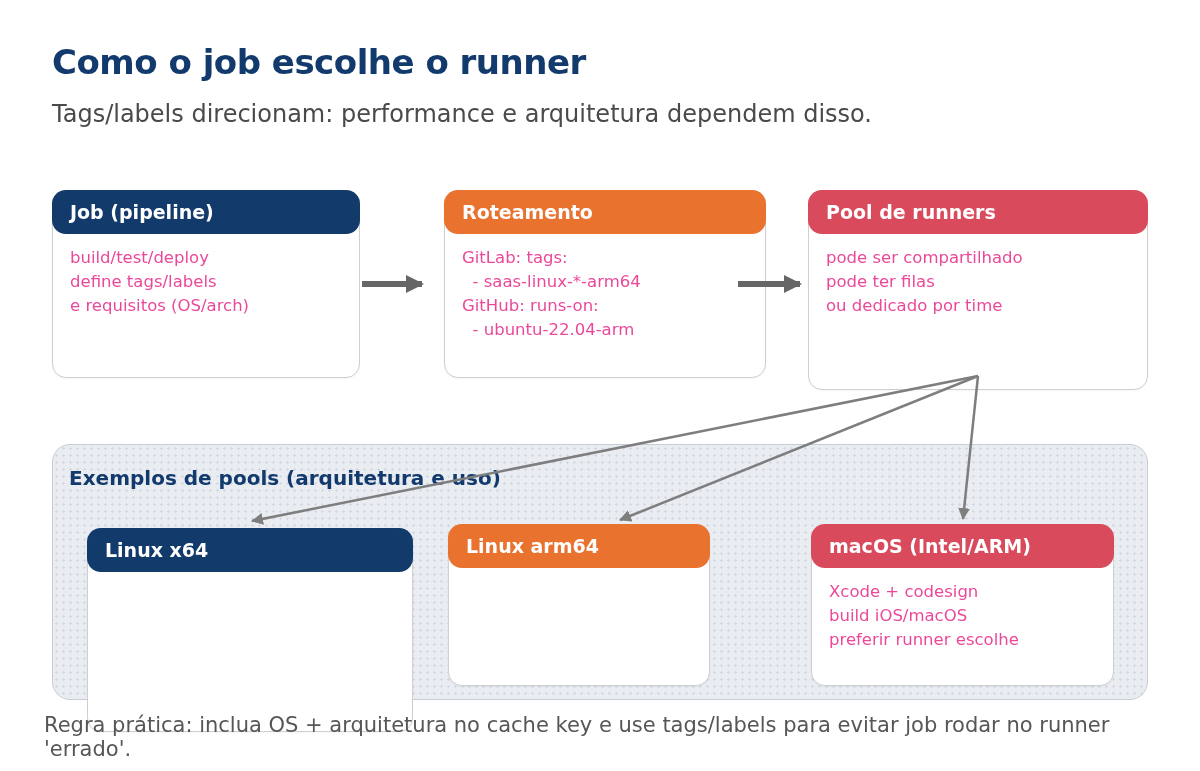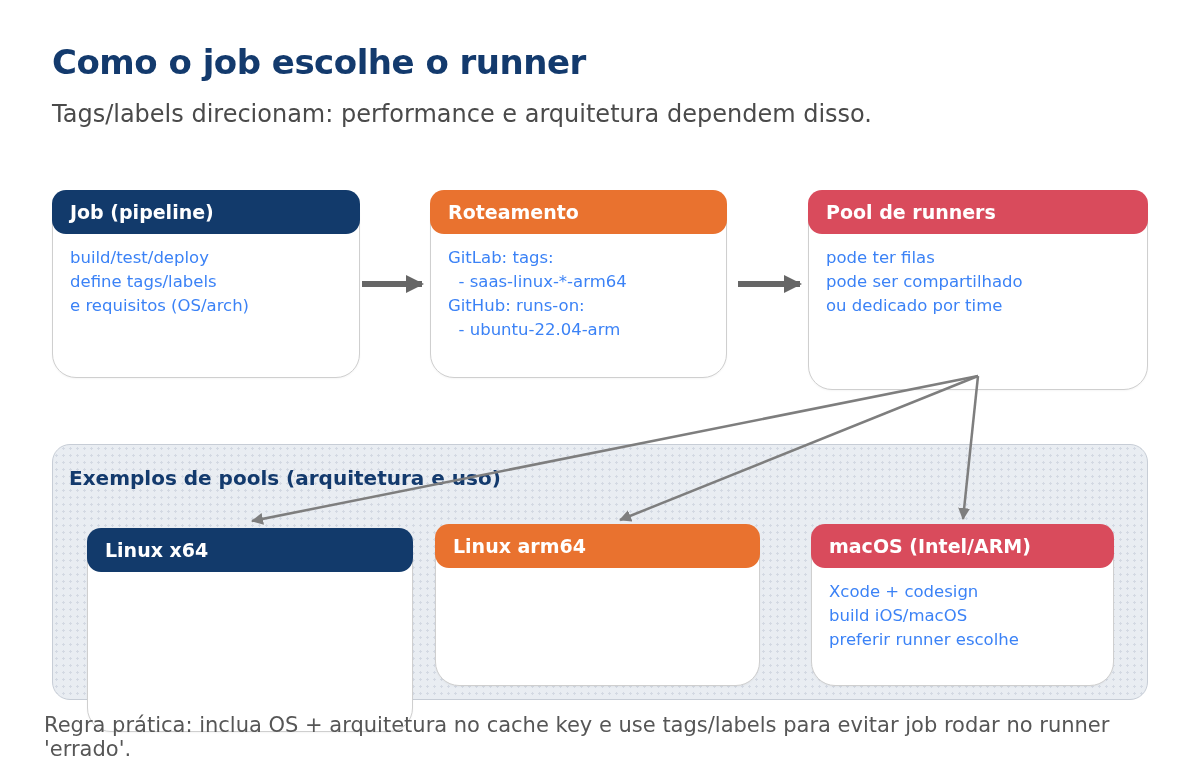--- a/index.html
+++ b/index.html
@@ -26,45 +26,45 @@
     position: absolute;
     left: 52px; top: 100px;
     font-size: 24px;
     color: #4a4a4a;
   }
 
   .card {
     position: absolute;
     background: #ffffff;
     border: 1px solid #cfcfcf;
-    border-radius: 24px;
+    border-radius: 14px;
     box-shadow: 0 1px 2px rgba(0,0,0,0.04);
   }
   .card-header {
     height: 44px;
     margin: -1px;
     border-radius: 14px;
     display: flex;
     align-items: center;
     padding: 0 18px;
     color: #ffffff;
     font-size: 19px;
     font-weight: bold;
   }
   .card-body {
     padding: 13px 17px;
     font-size: 16.5px;
     line-height: 24px;
-    color: #3b82f6;
+    color: #ec4899;
   }
   .card-line { white-space: pre-wrap; }
 
   
   .flow-card-1 { left: 52px;  top: 190px; width: 308px; height: 188px; }
-  .flow-card-2 { left: 430px; top: 190px; width: 297px; height: 188px; }
+  .flow-card-2 { left: 444px; top: 190px; width: 322px; height: 188px; }
   .flow-card-3 { left: 808px; top: 190px; width: 340px; height: 200px; }
 
   
   .pools-panel {
     position: absolute;
     left: 52px; top: 444px;
     width: 1096px; height: 256px;
     background-color: #e9edf2;
     background-image: radial-gradient(rgba(160,172,190,0.30) 1px, transparent 1.3px);
     background-size: 7px 7px;
@@ -72,21 +72,21 @@
     border-radius: 18px;
   }
   .pools-title {
     position: absolute;
     left: 16px; top: 21px;
     font-size: 20px;
     font-weight: bold;
     color: #133a6d;
   }
   .pool-card-1 { left: 34px;  top: 83px; width: 326px; height: 204px; }
-  .pool-card-2 { left: 382px; top: 79px; width: 325px; height: 162px; }
+  .pool-card-2 { left: 395px; top: 79px; width: 262px; height: 162px; }
   .pool-card-3 { left: 758px; top: 79px; width: 303px; height: 162px; }
 
   .page-footer {
     position: absolute;
     left: 44px; top: 713px;
     font-size: 21px;
     color: #565656;
   }
 
   .arrow-layer {
@@ -120,22 +120,22 @@
       <div class="card-line">GitLab: tags:</div>
       <div class="card-line">  - saas-linux-*-arm64</div>
       <div class="card-line">GitHub: runs-on:</div>
       <div class="card-line">  - ubuntu-22.04-arm</div>
     </div>
   </div>
 
   <div class="card flow-card-3">
     <div class="card-header" style="background:#d94b5c">Pool de runners</div>
     <div class="card-body">
+      <div class="card-line">pode ser compartilhado</div>
       <div class="card-line">pode ter filas</div>
-      <div class="card-line">pode ser compartilhado</div>
       <div class="card-line">ou dedicado por time</div>
     </div>
   </div>
 
   <div class="pools-panel">
     <div class="pools-title">Exemplos de pools (arquitetura e uso)</div>
 
     <div class="card pool-card-1">
       <div class="card-header" style="background:#123a6b">Linux x64</div>
     </div>

